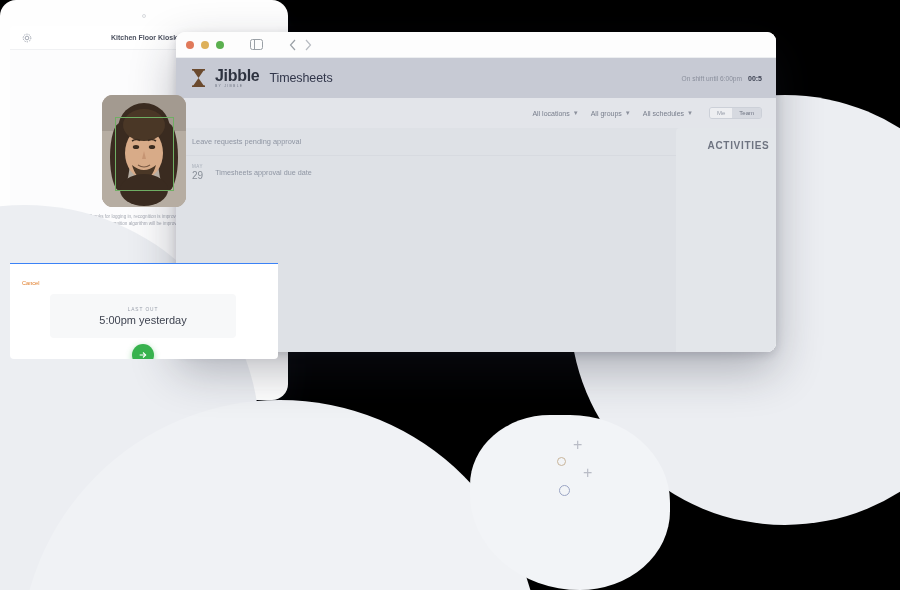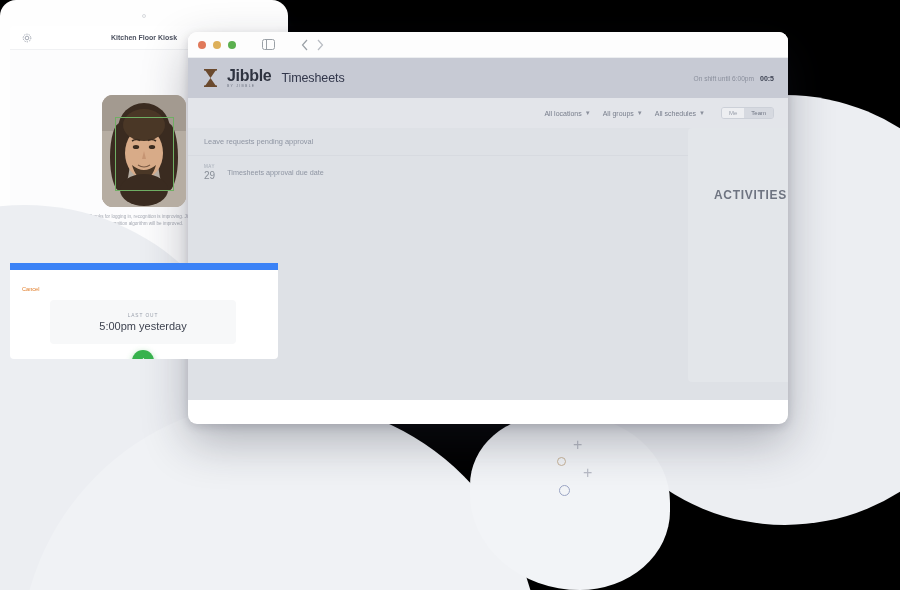--- a/index.html
+++ b/index.html
@@ -40,21 +40,21 @@
   .deco-ring {
     border-radius: 50%; border: 1.6px solid #c8b49a;
   }
   .deco-ring.blue { border-color: #9aa4c4; }
 
   
   .panel { position: absolute; background: #fff; }
 
   
   #browser {
-    left: 188px; top: 32px; width: 600px; height: 392px;
+    left: 176px; top: 32px; width: 600px; height: 320px;
     border-radius: 9px;
     box-shadow: 0 18px 46px rgba(30,34,50,.30), 0 3px 10px rgba(30,34,50,.16);
     overflow: hidden;
   }
   #browser-titlebar {
     height: 26px; background: #fdfdfd;
     display: flex; align-items: center; padding: 0 10px; gap: 7px;
     border-bottom: 1px solid #eceef0;
   }
   .tl-dot { width: 8px; height: 8px; border-radius: 50%; }
@@ -121,22 +121,22 @@
   .due-date { text-align: center; line-height: 1.1; }
   .due-month { font-size: 4.5px; color: #9aa0ac; letter-spacing: .6px; }
   .due-day { font-size: 10px; color: #70767f; }
   .due-label { font-size: 7.2px; color: #7b8190; }
 
   #activities-card {
     position: absolute; left: 500px; top: 0px; width: 125px; bottom: 18px;
     background: #f4f5f7; border-radius: 4px; padding: 12px 0 0 0;
   }
   .act-title {
-    font-size: 12px; font-weight: bold; color: #4d5260;
-    letter-spacing: .7px; text-align: center; margin-bottom: 10px; margin-top: 48px;
+    font-size: 10px; font-weight: bold; color: #4d5260;
+    letter-spacing: .7px; text-align: center; margin-bottom: 10px;
   }
   .donut-wrap { display: flex; justify-content: center; }
   .donut { position: relative; width: 92px; height: 92px; }
   .donut svg { display:block; transform: rotate(-90deg); }
   .donut-center {
     position: absolute; inset: 0; display: flex; flex-direction: column;
     align-items: center; justify-content: center; line-height: 1.15;
   }
   .donut-total { font-size: 10px; color: #3f4450; font-weight: bold; }
   .donut-sub { font-size: 6px; color: #9aa0ac; }
@@ -180,21 +180,21 @@
   .face-frame svg { display: block; }
   .face-box {
     position: absolute; left: 13px; top: 22px; width: 59px; height: 74px;
     border: 1px solid #6fae63;
   }
   .face-hint {
     margin-top: 7px; text-align: center; line-height: 1.45;
     font-size: 4.6px; color: #a5a9b2; max-width: 130px;
   }
   #kiosk-footer {
-    height: 96px; background: #fff; border-top: 7px solid #3b82f6;
+    height: 96px; background: #fff; border-top: 1px solid #3b82f6;
     position: relative; padding: 7px 14px 0 12px;
   }
   .kiosk-cancel { font-size: 5.6px; color: #e07a24; }
   .lastout-box {
     margin: 5px auto 0 auto; width: 186px; height: 44px; background: #f7f8f9;
     border-radius: 4px; display: flex; flex-direction: column;
     align-items: center; justify-content: center; gap: 2px;
   }
   .lastout-label {
     font-size: 4.8px; color: #9aa0ac; letter-spacing: .9px;

